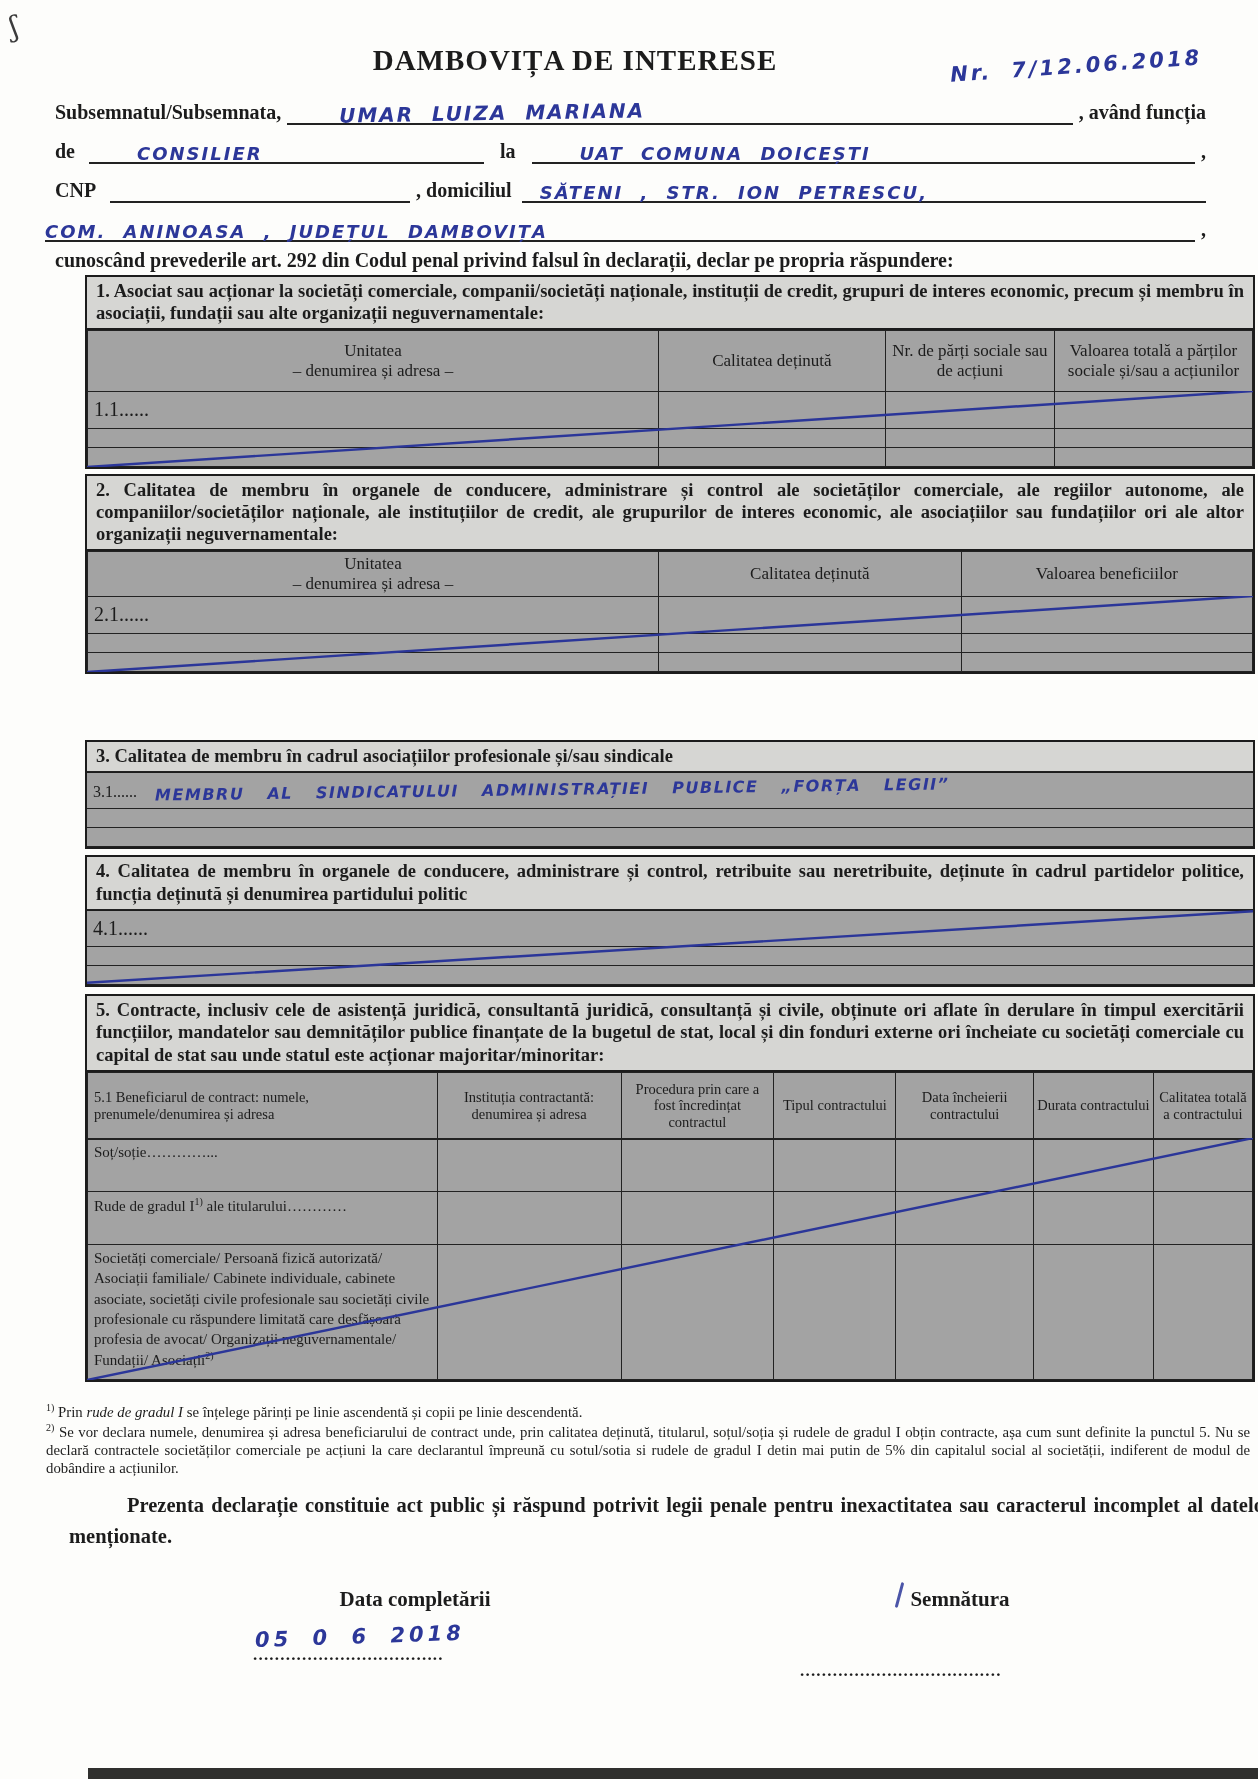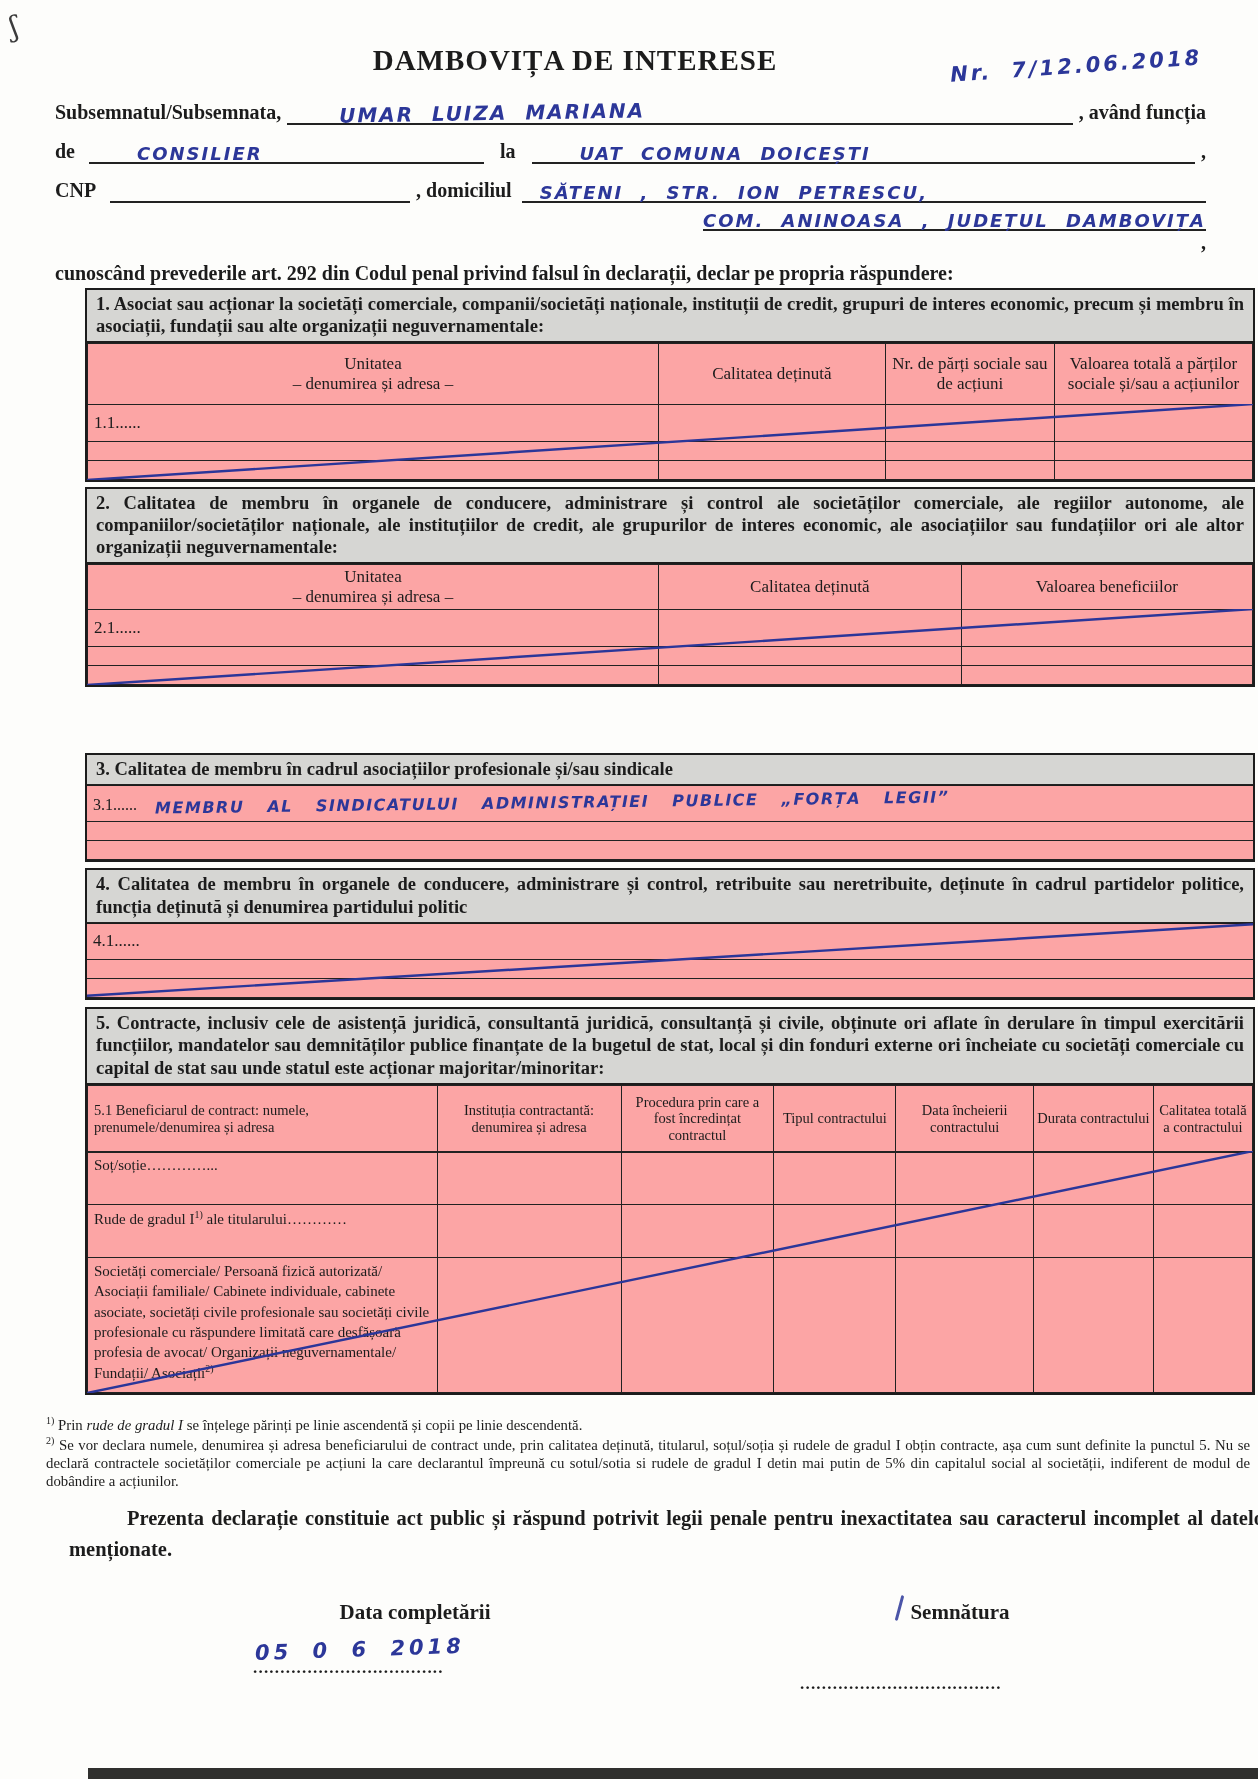--- a/index.html
+++ b/index.html
@@ -38,31 +38,31 @@
   .intro { margin:16px 52px 0 55px; font-size:20px; font-weight:bold; }
   .iline { display:flex; align-items:flex-end; margin-bottom:7px; }
   .ilabel { white-space:nowrap; padding-bottom:1px; }
   .fill { border-bottom:2px solid #222; display:flex; align-items:flex-end; height:30px; }
   .fill .hw { margin-bottom:-2px; }
   .grow { flex:1; }
   .oath { margin-top:6px; font-size:20px; font-weight:bold; }
 
   
   .sections { margin:3px 0 0 85px; width:1170px; }
-  .sec { border:2px solid #1c1c1c; position:relative; background:#fca5a5; }
+  .sec { border:2px solid #1c1c1c; position:relative; background:#a3a3a3; }
   .sec-head {
     background:#d6d6d3; font-weight:bold; font-size:18.5px; line-height:1.2;
     padding:3px 9px 4px 9px; text-align:justify; border-bottom:2px solid #1c1c1c;
   }
   table { width:100%; border-collapse:collapse; table-layout:fixed; }
   th,td { border:1.6px solid #222; padding:2px 6px; vertical-align:middle; }
   th { font-weight:normal; text-align:center; font-size:17px; line-height:1.18; }
   .t-body { margin-top:-1.6px; }
   .t-body-wrap { position:relative; }
-  td.rlabel { font-size:17px; }
+  td.rlabel { font-size:20px; }
   tr.r-main td { height:32px; }
   tr.r-empty td { height:14px; }
   
   .noverts td { border-left:none; border-right:none; }
 
   .diag { position:absolute; inset:0; width:100%; height:100%; pointer-events:none; }
   .diag line { stroke:#2b3699; stroke-width:2.4; vector-effect:non-scaling-stroke; }
 
   #sec2 { margin-top:5px; }
   #sec3 { margin-top:66px; }
@@ -133,21 +133,21 @@
 
   <div class="iline">
     <span class="ilabel">CNP</span>
     <span class="fill" style="width:300px; margin-left:14px;"></span>
     <span class="ilabel" style="margin-left:6px;">, domiciliul</span>
     <span class="fill grow" style="margin-left:10px;">
       <span class="hw hw-md" style="margin-left:18px;">SĂTENI , STR. ION PETRESCU,</span>
     </span>
   </div>
 
-  <div class="iline" style="margin-left:-10px;flex-direction:column;">
+  <div class="iline" style="margin-left:-10px;">
     <span class="fill grow">
       <span class="hw hw-md">COM. ANINOASA , JUDEȚUL  DAMBOVIȚA</span>
     </span>
     <span class="ilabel" style="margin-left:6px;">,</span>
   </div>
 
   <div class="oath">cunoscând prevederile art. 292 din Codul penal privind falsul în declarații, declar pe propria răspundere:</div>
 </div>
 
 <div class="sections">

